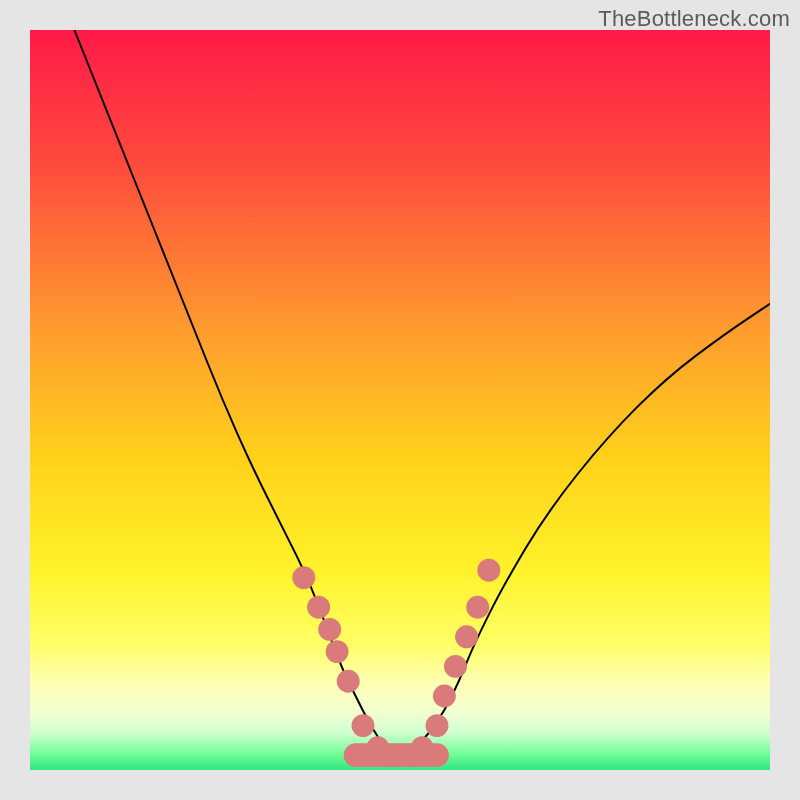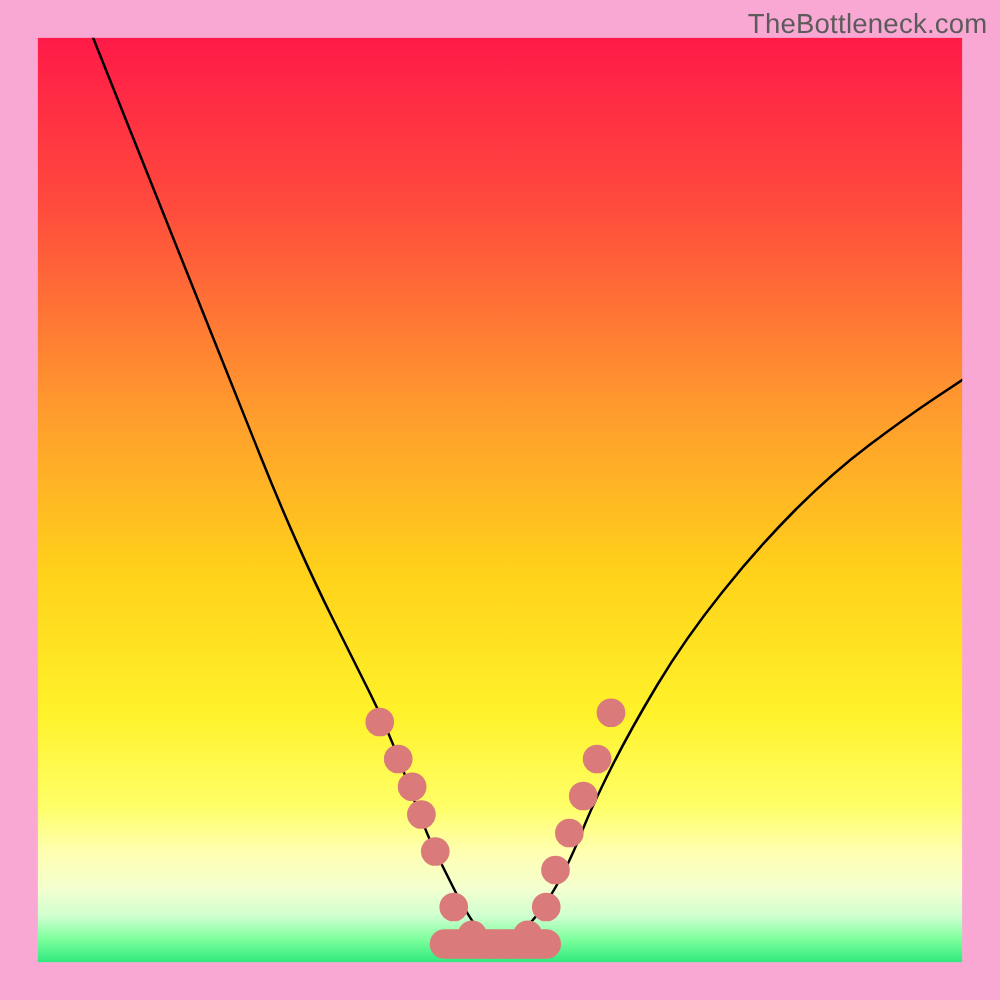--- a/index.html
+++ b/index.html
@@ -6,21 +6,21 @@
     margin: 0;
     padding: 0;
     width: 800px;
     height: 800px;
     overflow: hidden;
     font-family: Arial, Helvetica, sans-serif;
   }
   .outer {
     width: 800px;
     height: 800px;
-    background: #f9a8d4;
+    background: #e5e5e5;
     position: relative;
   }
   .plot {
     position: absolute;
     left: 30px;
     top: 30px;
     width: 740px;
     height: 740px;
     overflow: hidden;
   }

